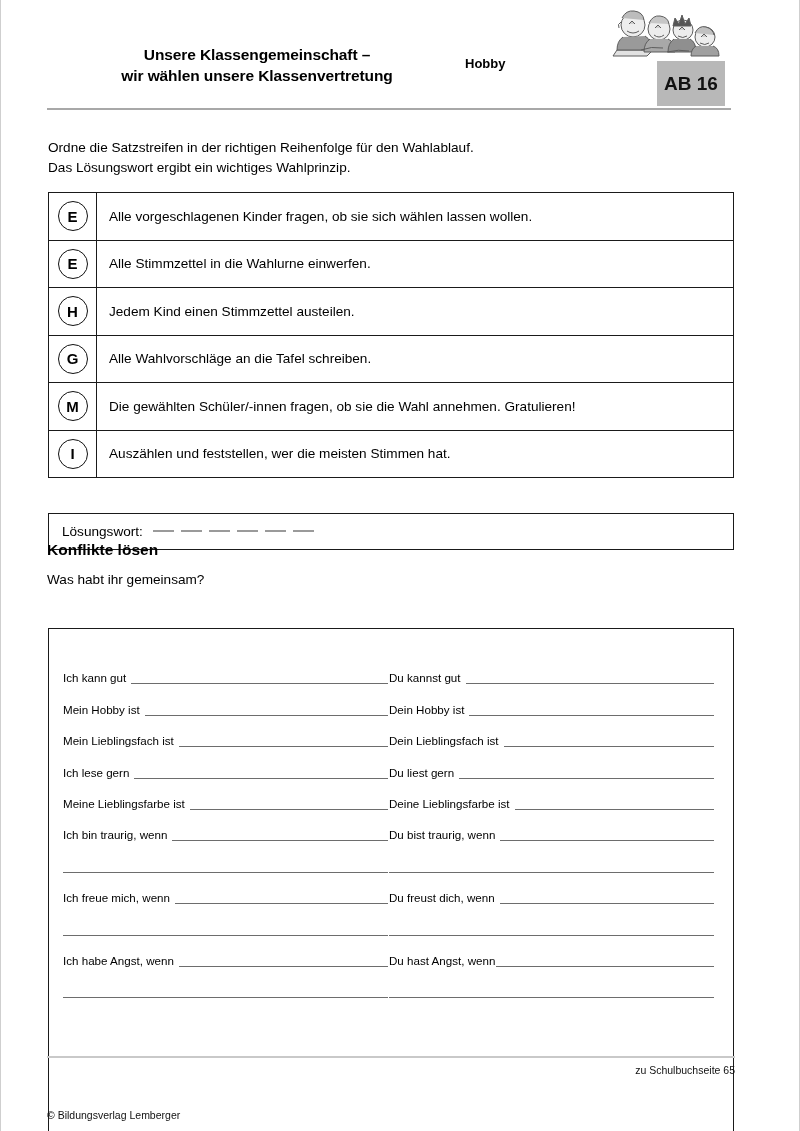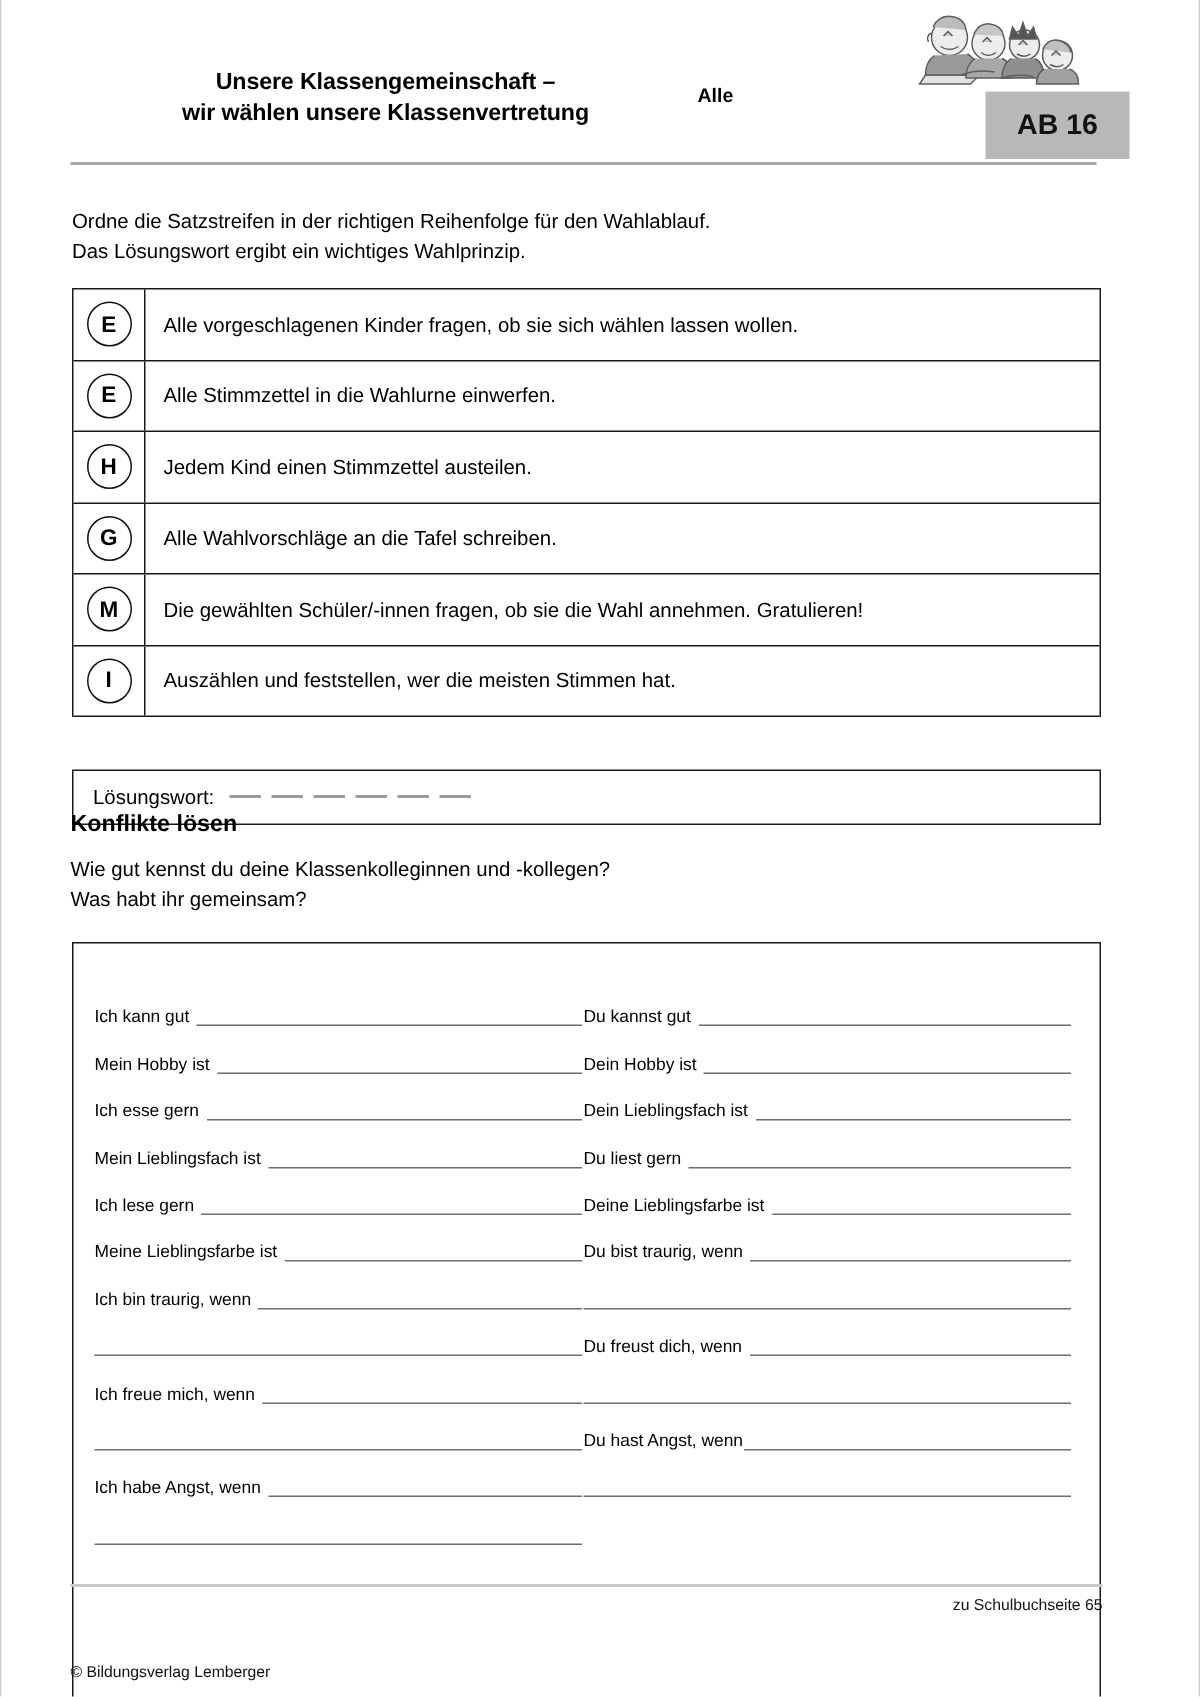--- a/index.html
+++ b/index.html
@@ -58,21 +58,21 @@
     width: 684px;
     height: 2px;
     background: #a8a8a8;
   }
 
   
   .ab-badge {
     position: absolute;
     left: 656px;
     top: 61px;
-    width: 96px;
+    width: 68px;
     height: 45px;
     background: #b8b8b8;
   }
   .ab-badge span {
     display: block;
     text-align: center;
     line-height: 45px;
     font-size: 19px;
     font-weight: bold;
     color: #111;
@@ -262,21 +262,21 @@
 </head>
 <body>
 
 <div class="page">
 
   <div class="header">
     <div class="title-block">
       <div class="title-line">Unsere Klassengemeinschaft –</div>
       <div class="title-line">wir wählen unsere Klassenvertretung</div>
     </div>
-    <div class="datum">Alle</div>
+    <div class="datum">Hobby</div>
   </div>
 
   <div class="illustration">
     <svg width="132" height="60" viewBox="0 0 132 60" xmlns="http://www.w3.org/2000/svg">
       <g stroke="#5d5d5d" stroke-width="1" fill="none">
 
         <path d="M8 52 L42 52 L48 46 L12 46 Z" fill="#e2e2e2"></path>
 
         <ellipse cx="28" cy="21" rx="12" ry="12" fill="#ededed"></ellipse>
         <path d="M17 14 q4 -8 12 -7 q9 1 10 9" fill="#bcbcbc"></path>
@@ -373,38 +373,33 @@
       <div class="blank"></div>
       <div class="blank"></div>
       <div class="blank"></div>
       <div class="blank"></div>
       <div class="blank"></div>
     </div>
   </div>
 
   <div class="section-title">Konflikte lösen</div>
   <div class="section-sub">
-    <div>Wie gut kennst du deine Klassenkolleginnen und -kollegen?</div>
     <div>Was habt ihr gemeinsam?</div>
   </div>
 
   <div class="answer-box">
     <div class="answer-cols">
 
       <div class="col col-left">
         <div class="prompt-row">
           <span class="prompt-label">Ich kann gut</span>
           <span class="prompt-rule"></span>
         </div>
         <div class="prompt-row">
           <span class="prompt-label">Mein Hobby ist</span>
-          <span class="prompt-rule"></span>
-        </div>
-        <div class="prompt-row">
-          <span class="prompt-label">Ich esse gern</span>
           <span class="prompt-rule"></span>
         </div>
         <div class="prompt-row">
           <span class="prompt-label">Mein Lieblingsfach ist</span>
           <span class="prompt-rule"></span>
         </div>
         <div class="prompt-row">
           <span class="prompt-label">Ich lese gern</span>
           <span class="prompt-rule"></span>
         </div>

